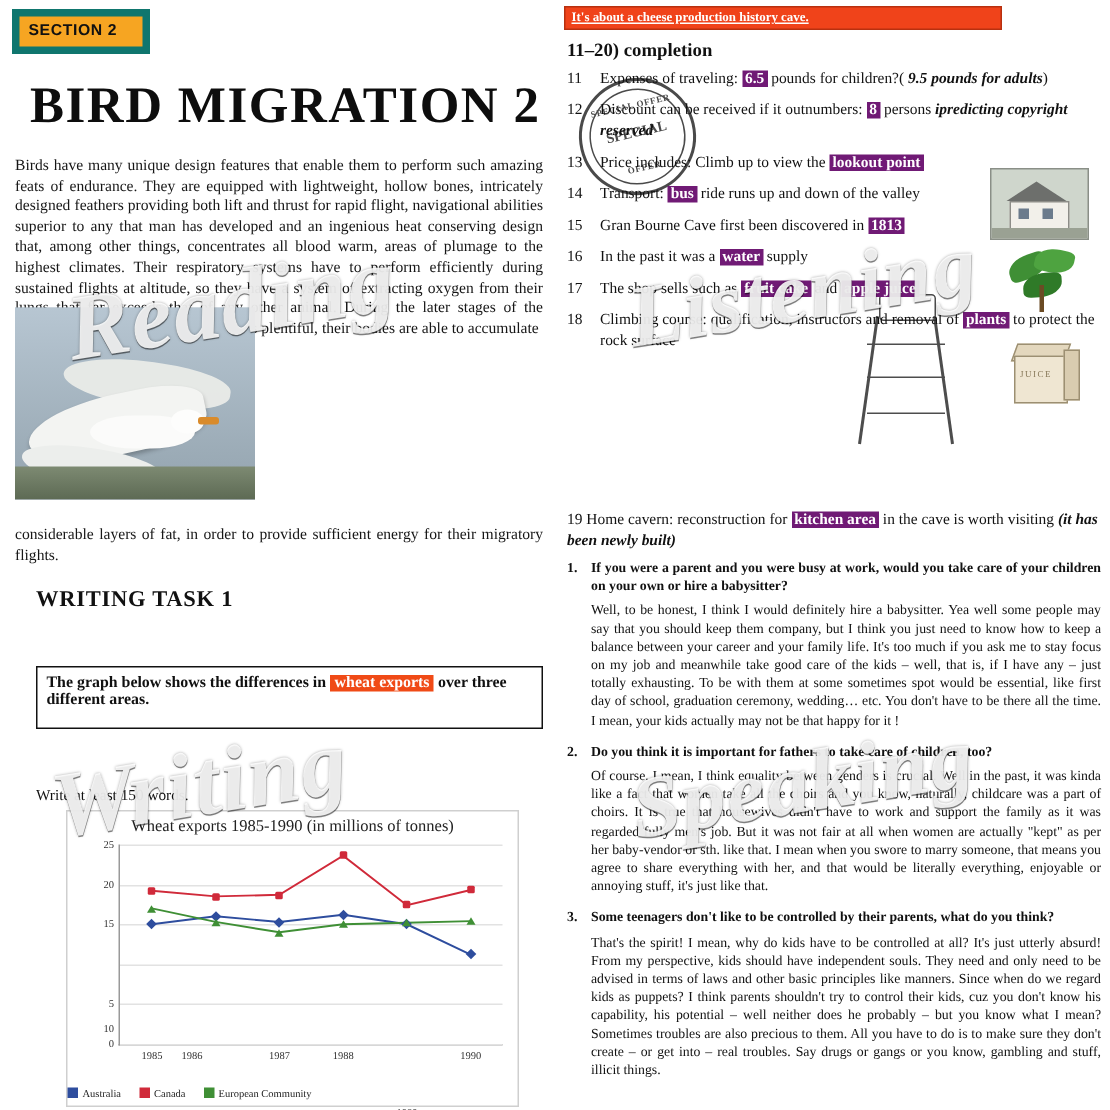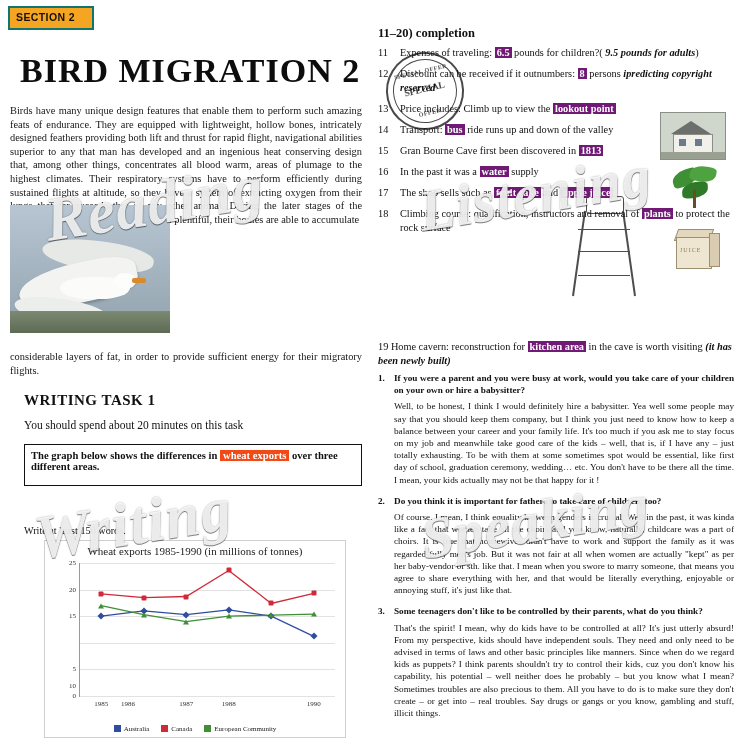--- a/index.html
+++ b/index.html
@@ -9,21 +9,21 @@
     font-family:"Liberation Serif", serif;
     color:#111;
     position:relative;
   }
   .page{position:absolute;inset:0;}
 
   
   .left{position:absolute;left:0;top:0;width:372px;height:740px;overflow:hidden;}
   .section-bar{
     position:absolute;left:8px;top:6px;width:82px;height:20px;
-    background:#f6a522;border:2px solid #0f766e;
+    background:#f6a522;border:5px solid #0f766e;
   }
   .section-bar span{
     display:block;font-family:"Liberation Sans",sans-serif;
     font-size:10.5px;font-weight:bold;letter-spacing:.4px;
     color:#111;padding:3px 0 0 6px;
   }
   .bird-title{
     position:absolute;left:20px;top:52px;
     font-family:"Liberation Serif",serif;
     font-size:34px;font-weight:bold;letter-spacing:1px;
@@ -117,21 +117,21 @@
     font-size:7px;color:#333;text-align:right;
   }
   .xtick{
     position:absolute;top:100%;margin-top:4px;transform:translateX(-50%);
     font-size:7px;color:#333;white-space:nowrap;
   }
   .pt{position:absolute;width:5px;height:5px;transform:translate(-50%,-50%);}
   .sq{border-radius:1px;}
   .legend{
     position:absolute;left:0;bottom:4px;width:100%;
-    display:flex;justify-content:center;gap:12px;font-size:7px;color:#222;
+    display:flex;gap:12px;font-size:7px;color:#222;
   }
   .legend i{display:inline-block;width:7px;height:7px;margin-right:3px;vertical-align:-1px;}
 
   
   .right{position:absolute;left:372px;top:0;width:368px;height:740px;overflow:hidden;}
   .cheese-bar{
     position:absolute;left:4px;top:4px;width:290px;height:14px;
     background:#f0431a;border:1px solid #b8300f;
   }
   .cheese-bar span{
@@ -267,21 +267,20 @@
       <div class="beak1"></div>
       <div class="wing3"></div>
       <div class="grass"></div>
     </div>
 
     <div class="reading-tail">
       <p>considerable layers of fat, in order to provide sufficient energy for their migratory flights.</p>
     </div>
 
     <div class="writing-title">WRITING TASK 1</div>
-    <div class="writing-sub">You should spend about 20 minutes on this task</div>
 
     <div class="task-box">
       <div class="t1">
         <span>The graph below shows the differences in</span>
         <span class="hl-orange">wheat exports</span>
         <span>over three different areas.</span>
       </div>
     </div>
 
     <div class="writing-line2">Write at least 150 words.</div>
@@ -335,20 +334,23 @@
           <span><i style="background:#2e4d9e"></i>Australia</span>
           <span><i style="background:#d02a3a"></i>Canada</span>
           <span><i style="background:#3f8f35"></i>European Community</span>
         </div>
     </div>
 
   </div>
 
   <div class="right">
 
+    <div class="cheese-bar">
+      <span>It's about a cheese production history cave.</span>
+    </div>
 
     <div class="completion-h">11–20) completion</div>
 
     <div class="stamp">
       <div class="s1">SPECIAL OFFER</div>
       <div class="s2">SPECIAL</div>
       <div class="s3">OFFER</div>
     </div>
 
     <div class="house-img">

